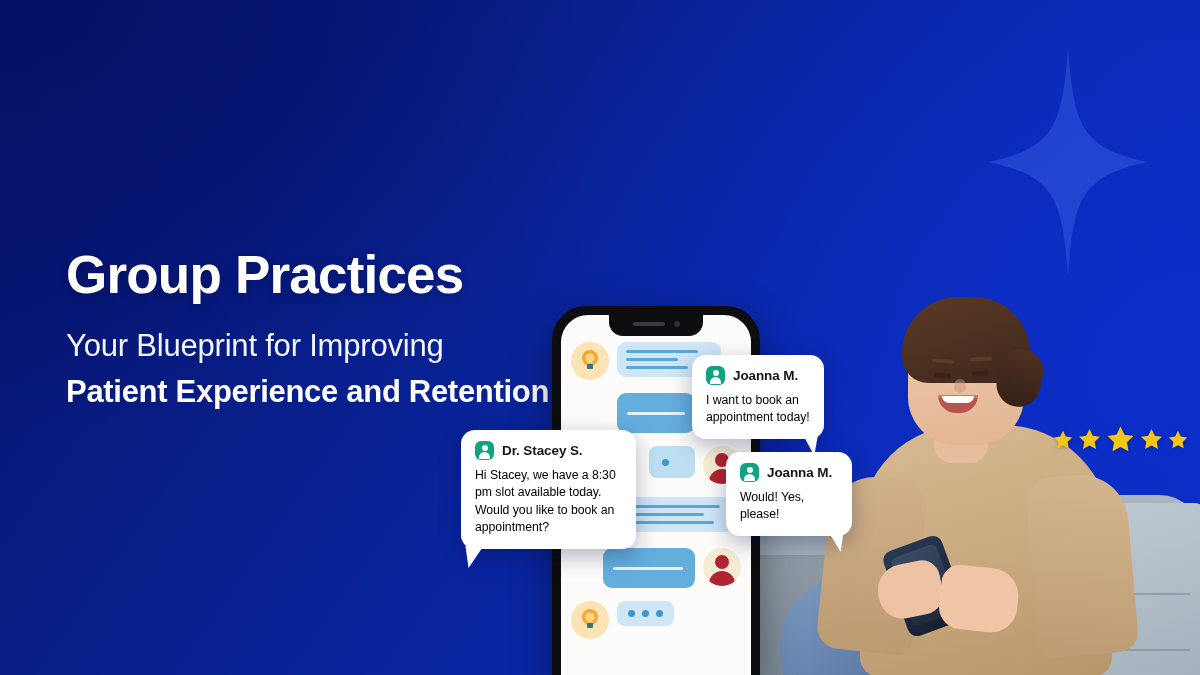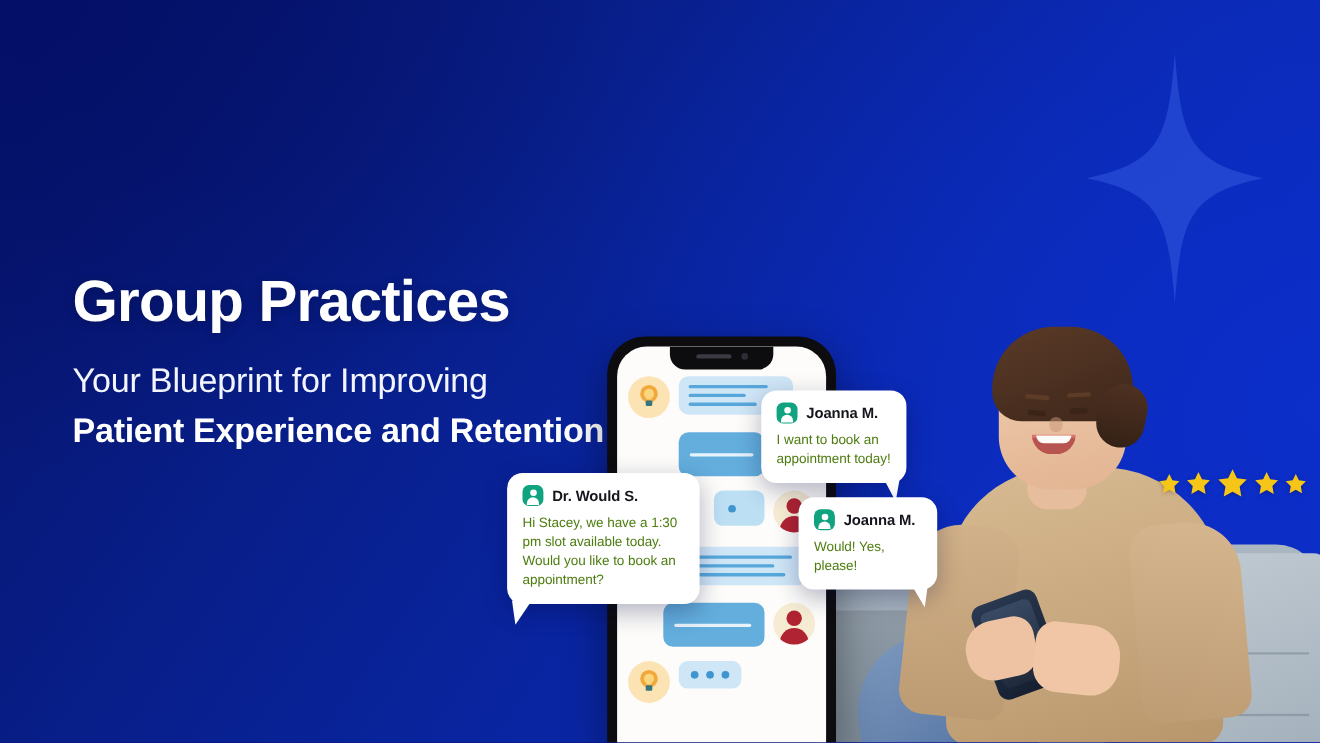--- a/index.html
+++ b/index.html
@@ -224,21 +224,21 @@
   
   .bub {
     position:absolute;
     background:#ffffff;
     border-radius:14px;
     box-shadow:0 7px 22px rgba(2,10,60,.30);
     padding:11px 14px 12px;
   }
   .bub .hd { display:flex; align-items:center; gap:8px; margin-bottom:7px; }
   .bub .nm { font-size:13.5px; font-weight:700; color:#14161c; letter-spacing:-0.1px; }
-  .bub .tx { font-size:12.3px; color:#4d7c0f; line-height:1.42; letter-spacing:-0.05px; }
+  .bub .tx { font-size:12.3px; color:#000000; line-height:1.42; letter-spacing:-0.05px; }
   .ava { width:19px; height:19px; border-radius:6px; background:#10a37f; position:relative; flex:0 0 19px; }
   .ava .h { position:absolute; left:6.5px; top:3.5px; width:6px; height:6px; border-radius:50%; background:#fff; }
   .ava .b { position:absolute; left:4px; top:11px; width:11px; height:7px; border-radius:6px 6px 0 0; background:#fff; }
 
   .bub .tail { position:absolute; width:0; height:0; }
 
   #bubble-joanna-1 { left:692px; top:355px; width:132px; }
   #bubble-joanna-1 .tail {
     right:8px; bottom:-17px;
     border-left:14px solid transparent;
@@ -430,23 +430,23 @@
     <div class="tx">I want to book an appointment today!</div>
     <span class="tail"></span>
   </div>
 
   <div class="bub" id="bubble-stacey">
     <div class="hd">
       <span class="ava">
           <span class="h"></span>
           <span class="b"></span>
         </span>
-      <span class="nm">Dr. Would S.</span>
+      <span class="nm">Dr. Stacey S.</span>
     </div>
-    <div class="tx">Hi Stacey, we have a 1:30 pm slot available today. Would you like to book an appointment?</div>
+    <div class="tx">Hi Stacey, we have a 8:30 pm slot available today. Would you like to book an appointment?</div>
     <span class="tail"></span>
   </div>
 
   <div class="bub" id="bubble-joanna-2">
     <div class="hd">
       <span class="ava">
           <span class="h"></span>
           <span class="b"></span>
         </span>
       <span class="nm">Joanna M.</span>

